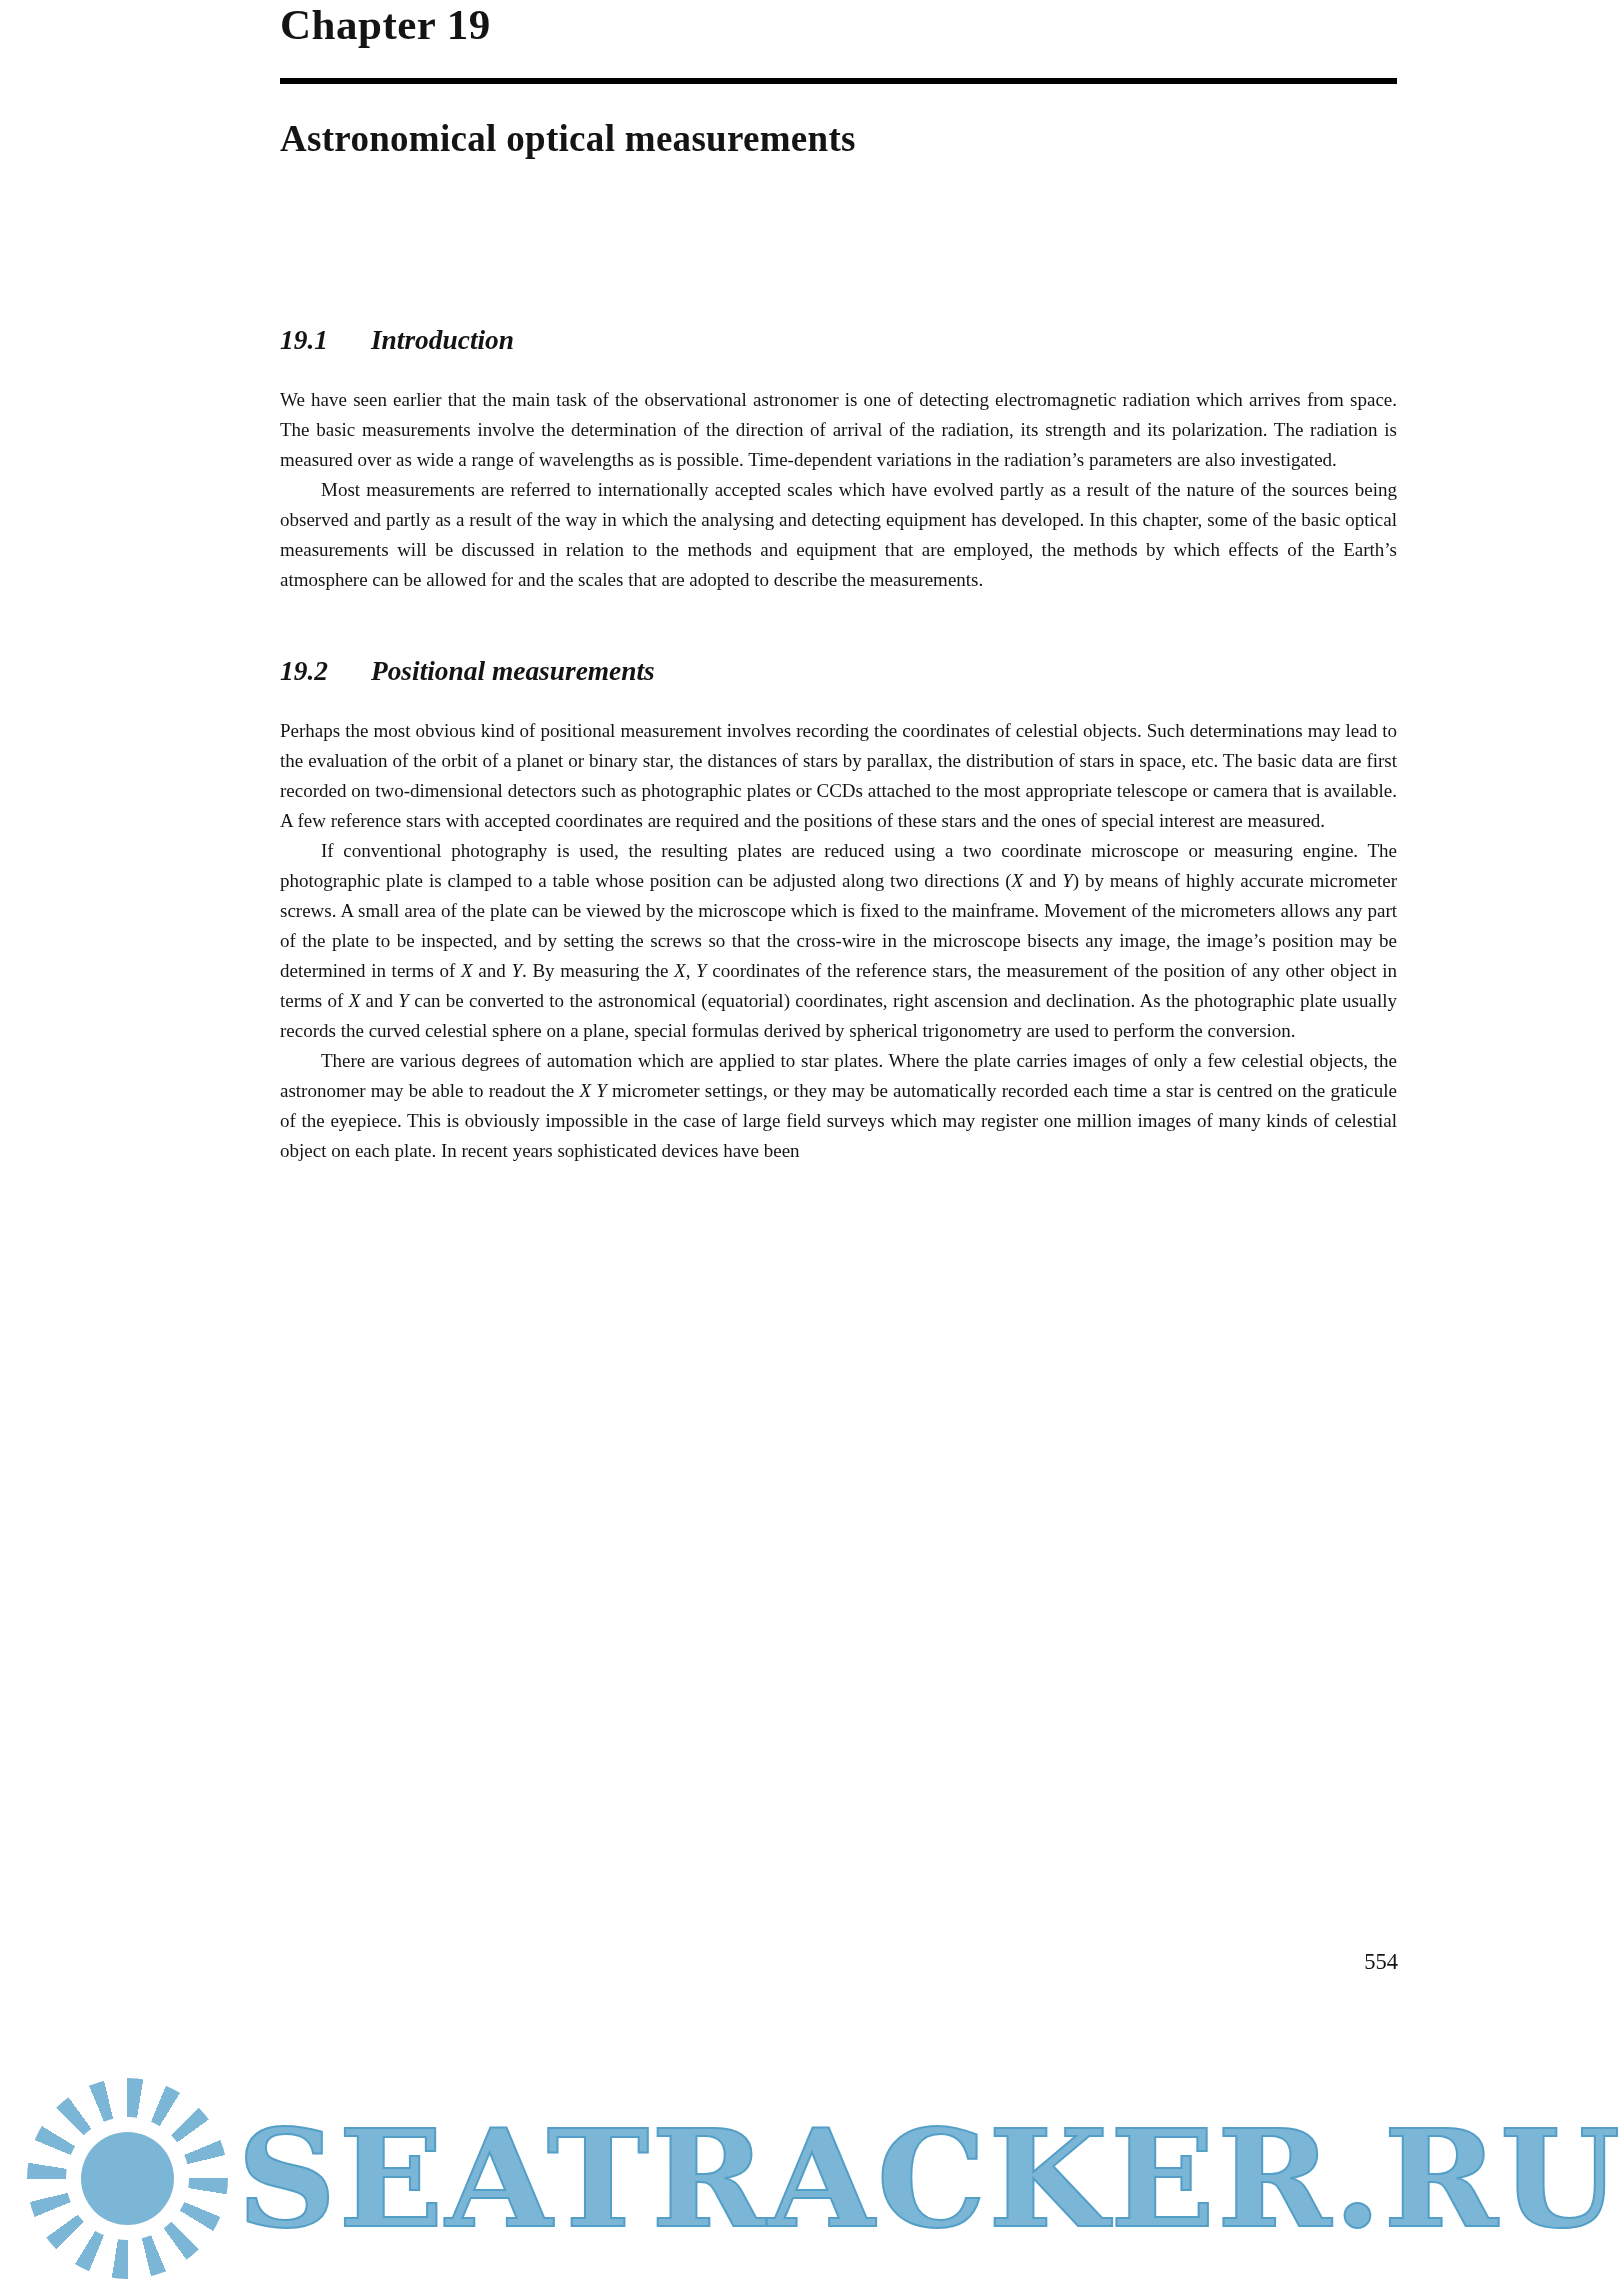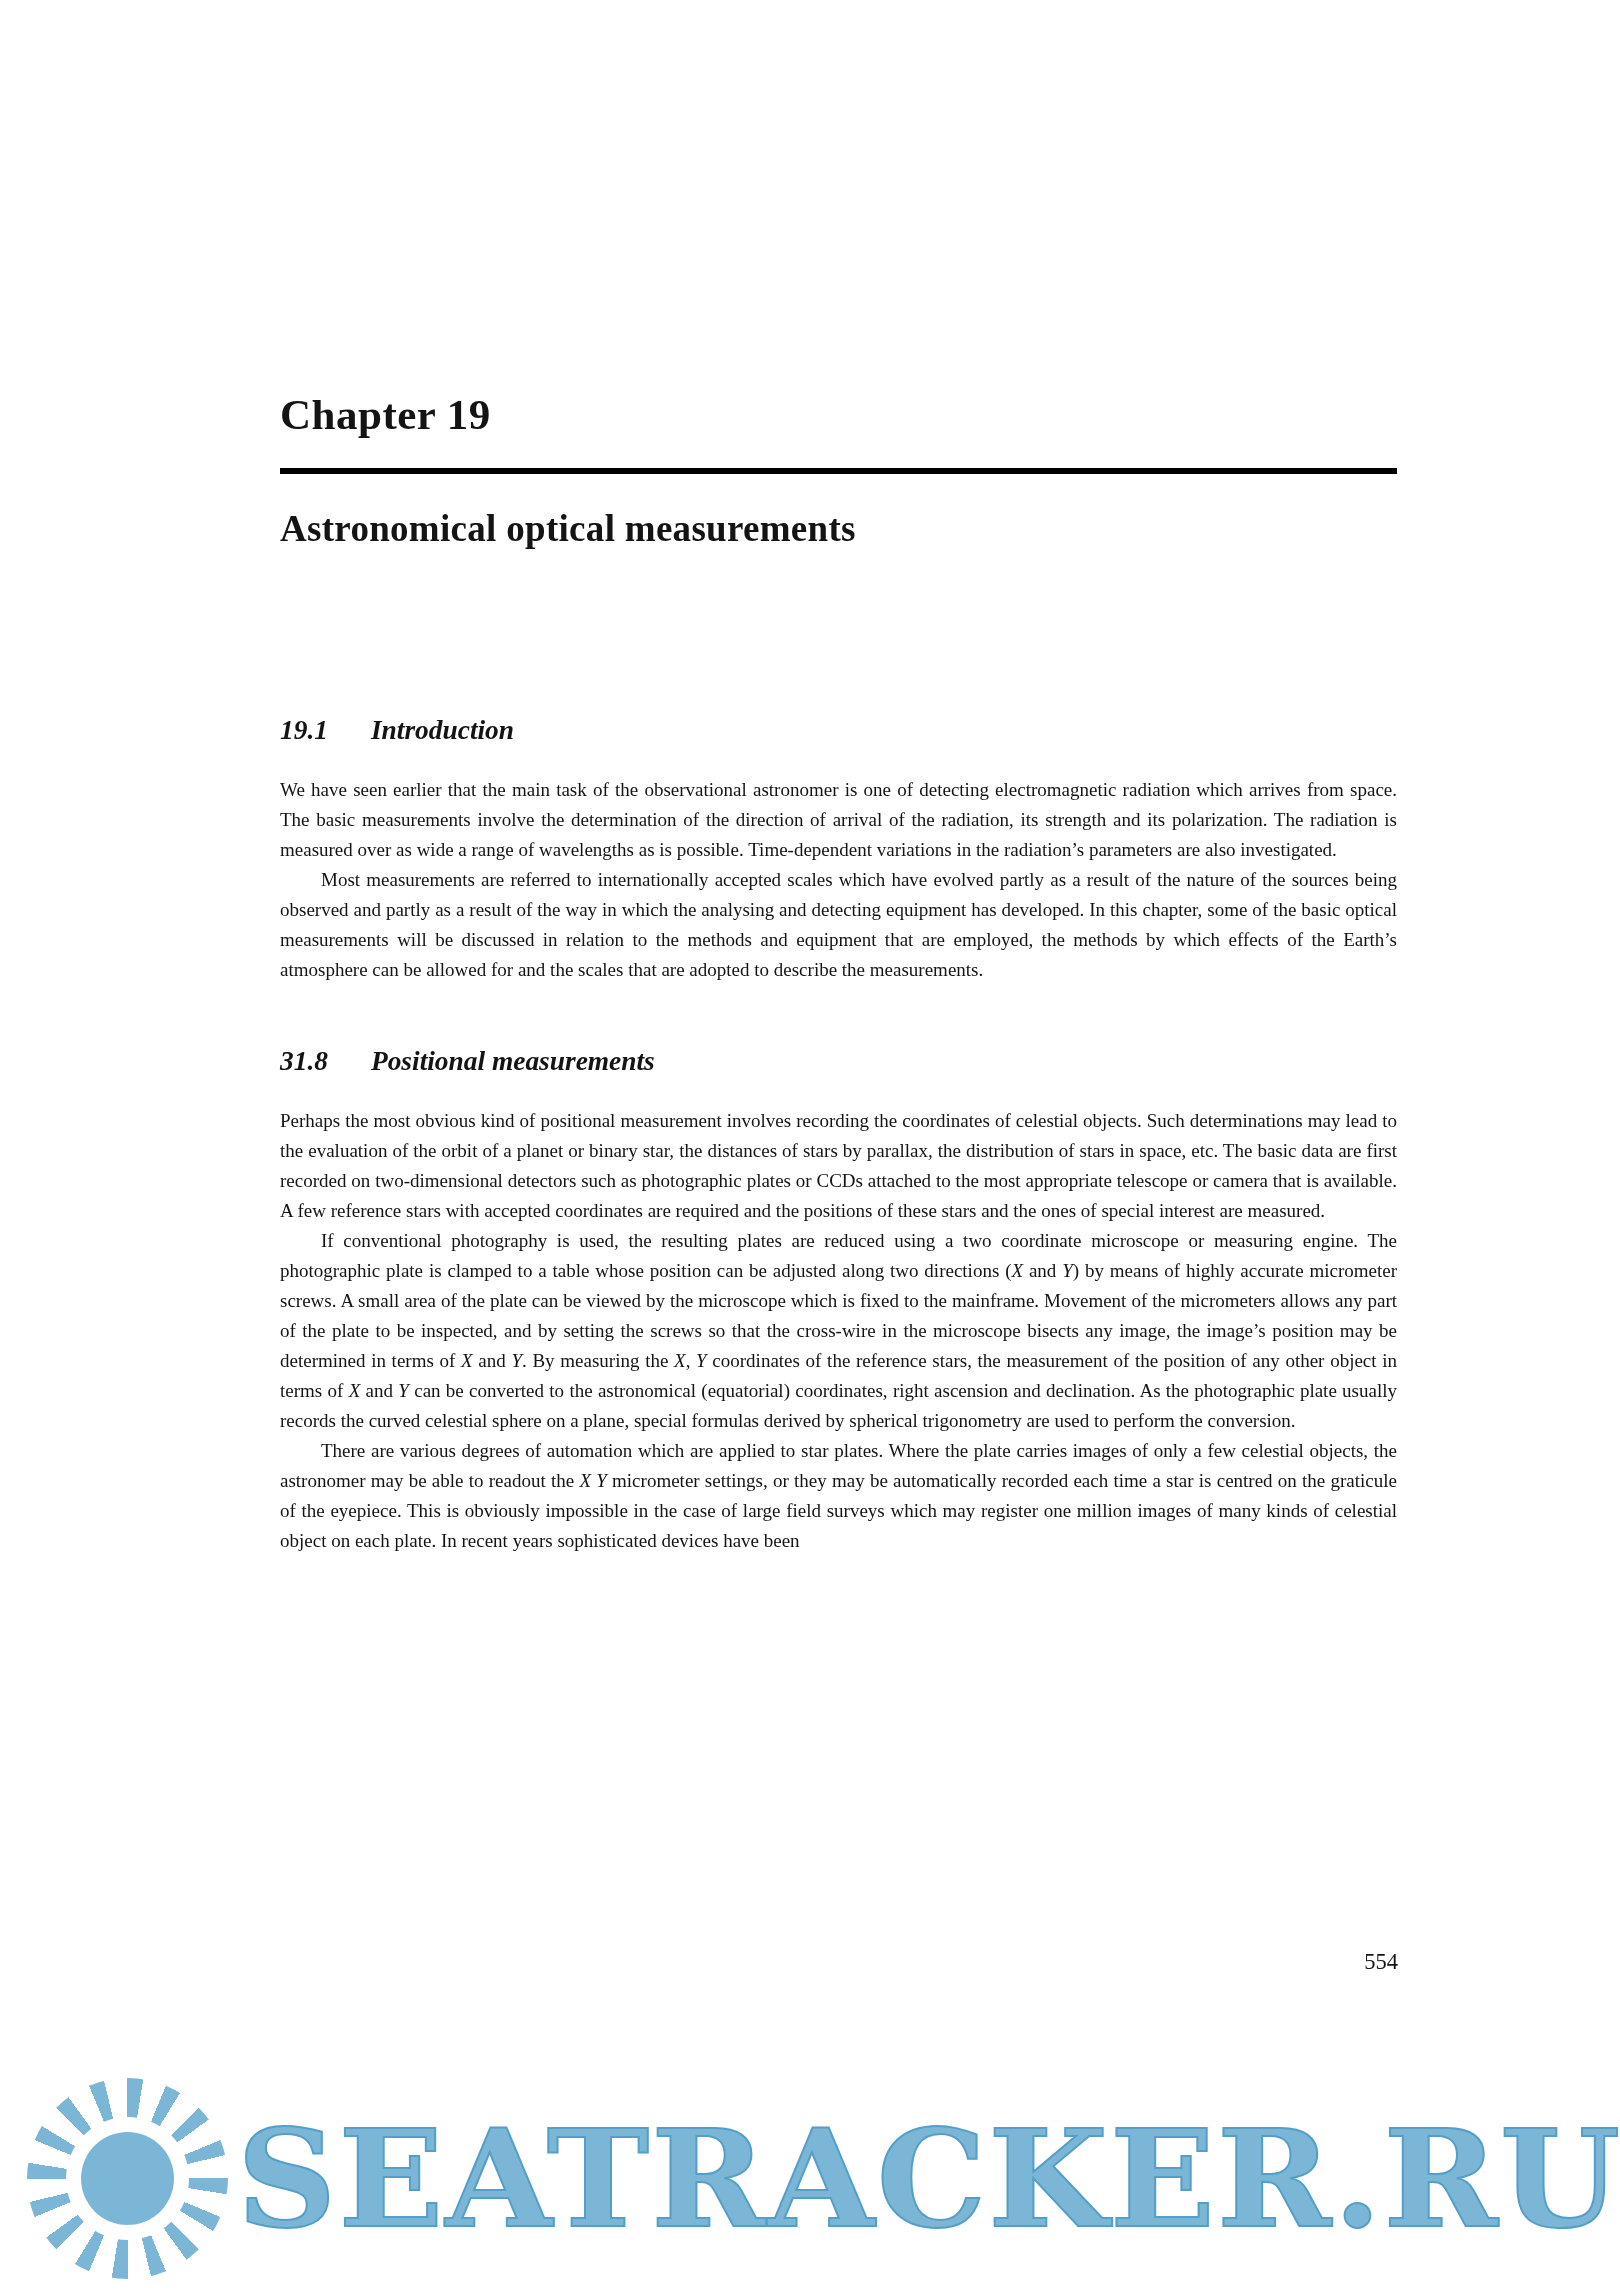--- a/index.html
+++ b/index.html
@@ -10,21 +10,20 @@
     background: #ffffff;
     overflow: hidden;
     font-family: "Liberation Serif", "DejaVu Serif", serif;
     color: #141414;
   }
   .content {
     position: absolute;
     left: 280px;
     top: 0;
     width: 1117px;
-    padding-top: 390px;
   }
   .chapter-label {
     font-size: 43px;
     font-weight: bold;
     margin: 0;
     letter-spacing: 0.5px;
   }
   .chapter-rule {
     height: 5.9px;
     background: #000;
@@ -125,21 +124,21 @@
       <span class="sec-num">19.1</span><span class="sec-title">Introduction</span>
     </h3>
     <div class="sec-body">
             <p class="para"><span>We have seen earlier that the main task of the observational astronomer is one of detecting electromagnetic radiation which arrives from space. The basic measurements involve the determination of the direction of arrival of the radiation, its strength and its polarization. The radiation is measured over as wide a range of wavelengths as is possible. Time-dependent variations in the radiation’s parameters are also investigated.</span></p>
             <p class="para indent"><span>Most measurements are referred to internationally accepted scales which have evolved partly as a result of the nature of the sources being observed and partly as a result of the way in which the analysing and detecting equipment has developed. In this chapter, some of the basic optical measurements will be discussed in relation to the methods and equipment that are employed, the methods by which effects of the Earth’s atmosphere can be allowed for and the scales that are adopted to describe the measurements.</span></p>
           </div>
   </section>
 
   <section>
     <h3 class="sec-head">
-      <span class="sec-num">31.8</span><span class="sec-title">Positional measurements</span>
+      <span class="sec-num">19.2</span><span class="sec-title">Positional measurements</span>
     </h3>
     <div class="sec-body">
             <p class="para"><span>Perhaps the most obvious kind of positional measurement involves recording the coordinates of celestial objects. Such determinations may lead to the evaluation of the orbit of a planet or binary star, the distances of stars by parallax, the distribution of stars in space, etc. The basic data are first recorded on two-dimensional detectors such as photographic plates or CCDs attached to the most appropriate telescope or camera that is available. A few reference stars with accepted coordinates are required and the positions of these stars and the ones of special interest are measured.</span></p>
             <p class="para indent"><span>If conventional photography is used, the resulting plates are reduced using a two coordinate microscope or measuring engine. The photographic plate is clamped to a table whose position can be adjusted along two directions (</span><span class="var">X</span><span> and </span><span class="var">Y</span><span>) by means of highly accurate micrometer screws. A small area of the plate can be viewed by the microscope which is fixed to the mainframe. Movement of the micrometers allows any part of the plate to be inspected, and by setting the screws so that the cross-wire in the microscope bisects any image, the image’s position may be determined in terms of </span><span class="var">X</span><span> and </span><span class="var">Y</span><span>. By measuring the </span><span class="var">X</span><span>, </span><span class="var">Y</span><span> coordinates of the reference stars, the measurement of the position of any other object in terms of </span><span class="var">X</span><span> and </span><span class="var">Y</span><span> can be converted to the astronomical (equatorial) coordinates, right ascension and declination. As the photographic plate usually records the curved celestial sphere on a plane, special formulas derived by spherical trigonometry are used to perform the conversion.</span></p>
             <p class="para indent"><span>There are various degrees of automation which are applied to star plates. Where the plate carries images of only a few celestial objects, the astronomer may be able to readout the </span><span class="var">X Y</span><span> micrometer settings, or they may be automatically recorded each time a star is centred on the graticule of the eyepiece. This is obviously impossible in the case of large field surveys which may register one million images of many kinds of celestial object on each plate. In recent years sophisticated devices have been</span></p>
           </div>
   </section>
 </main>
   </div>
 

